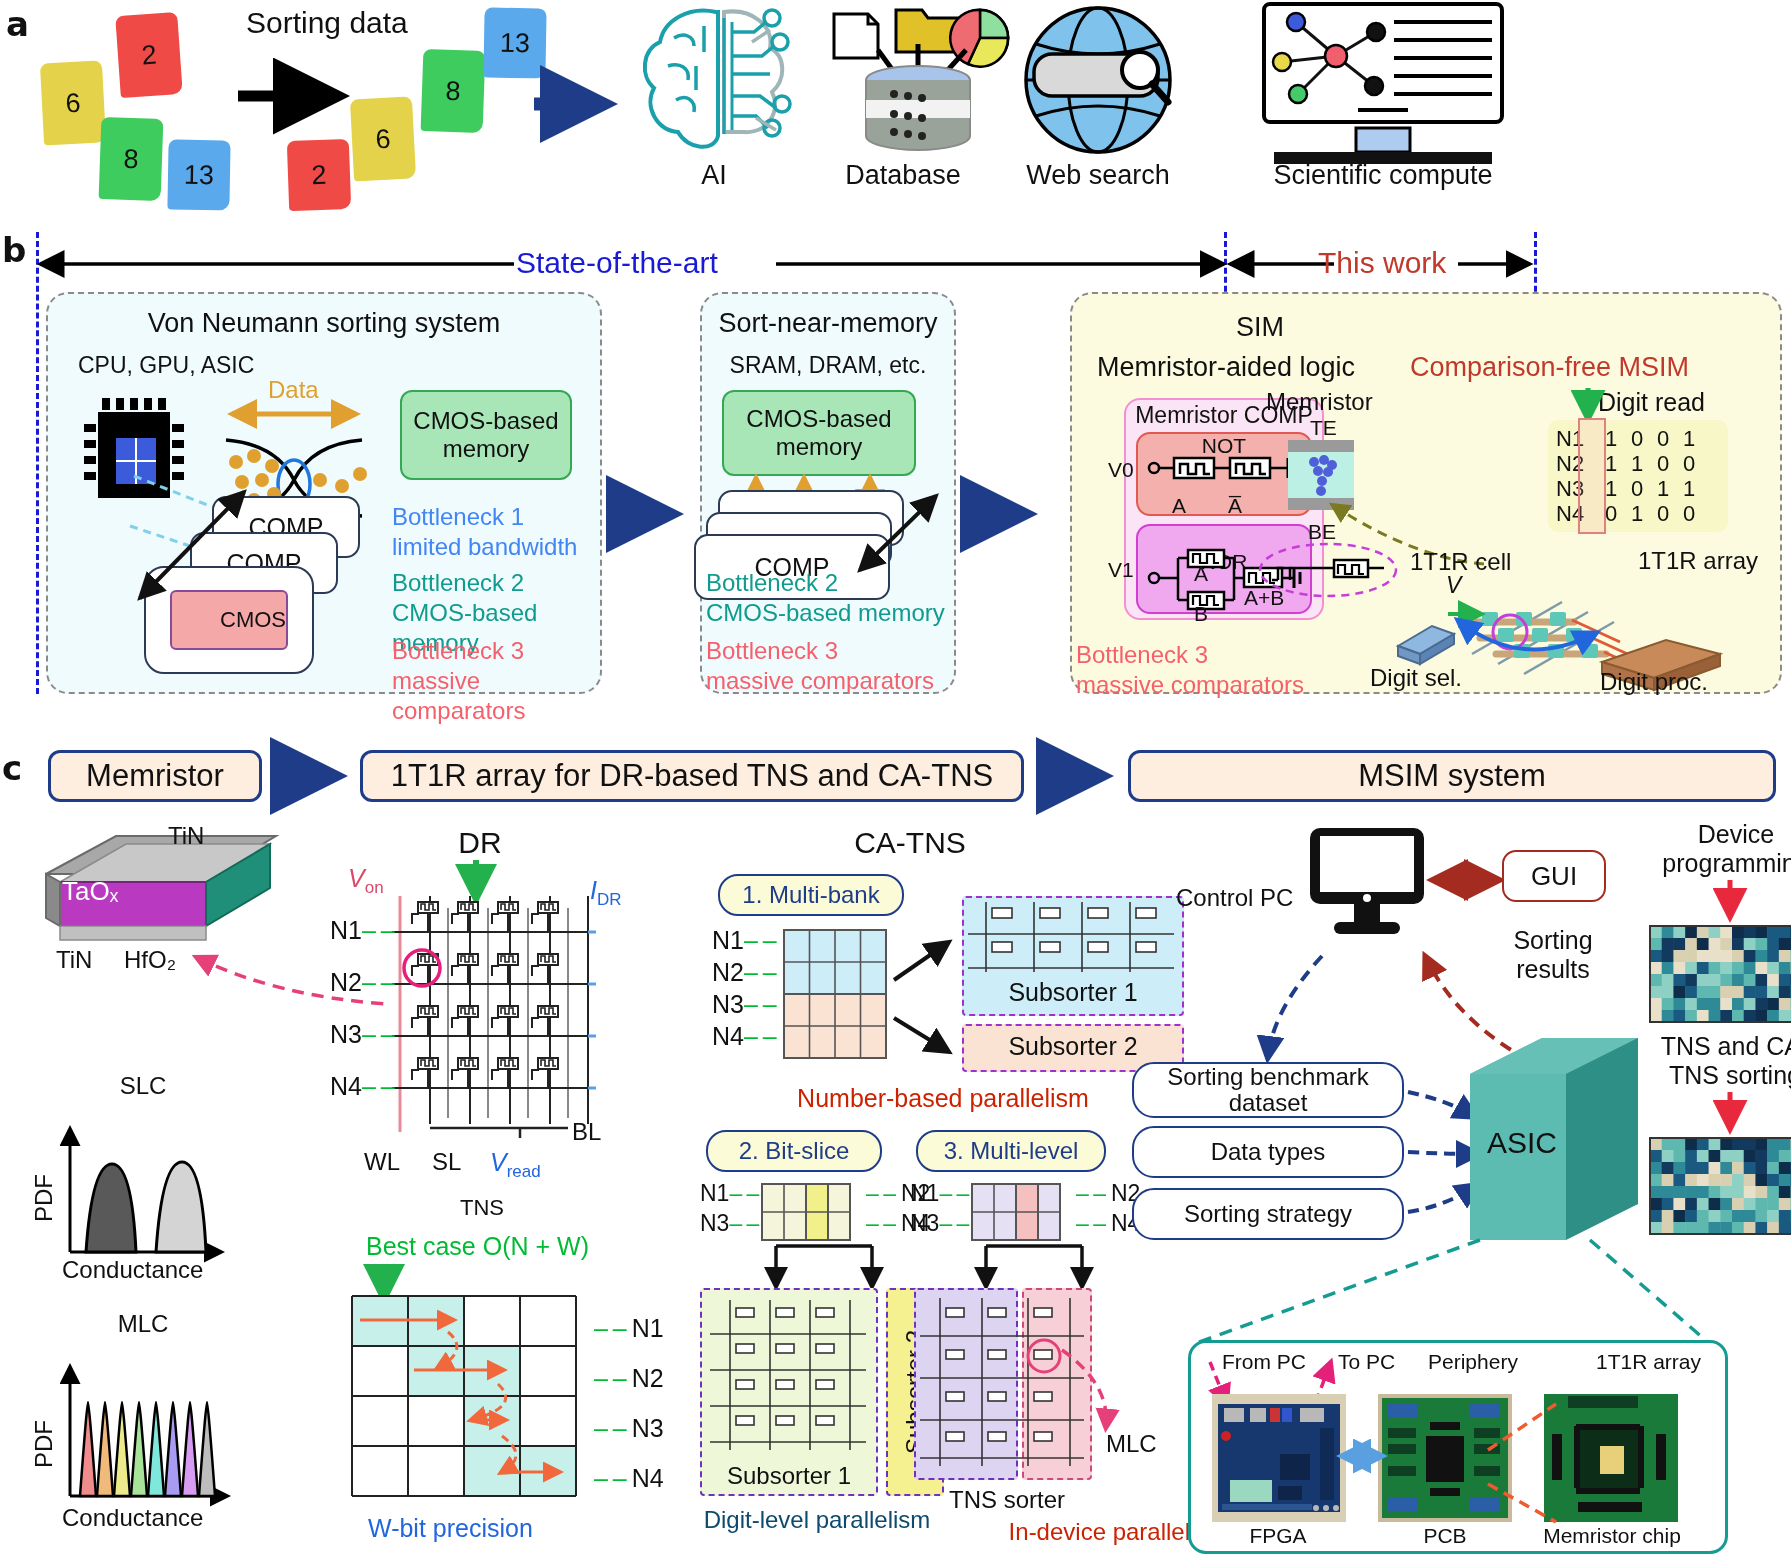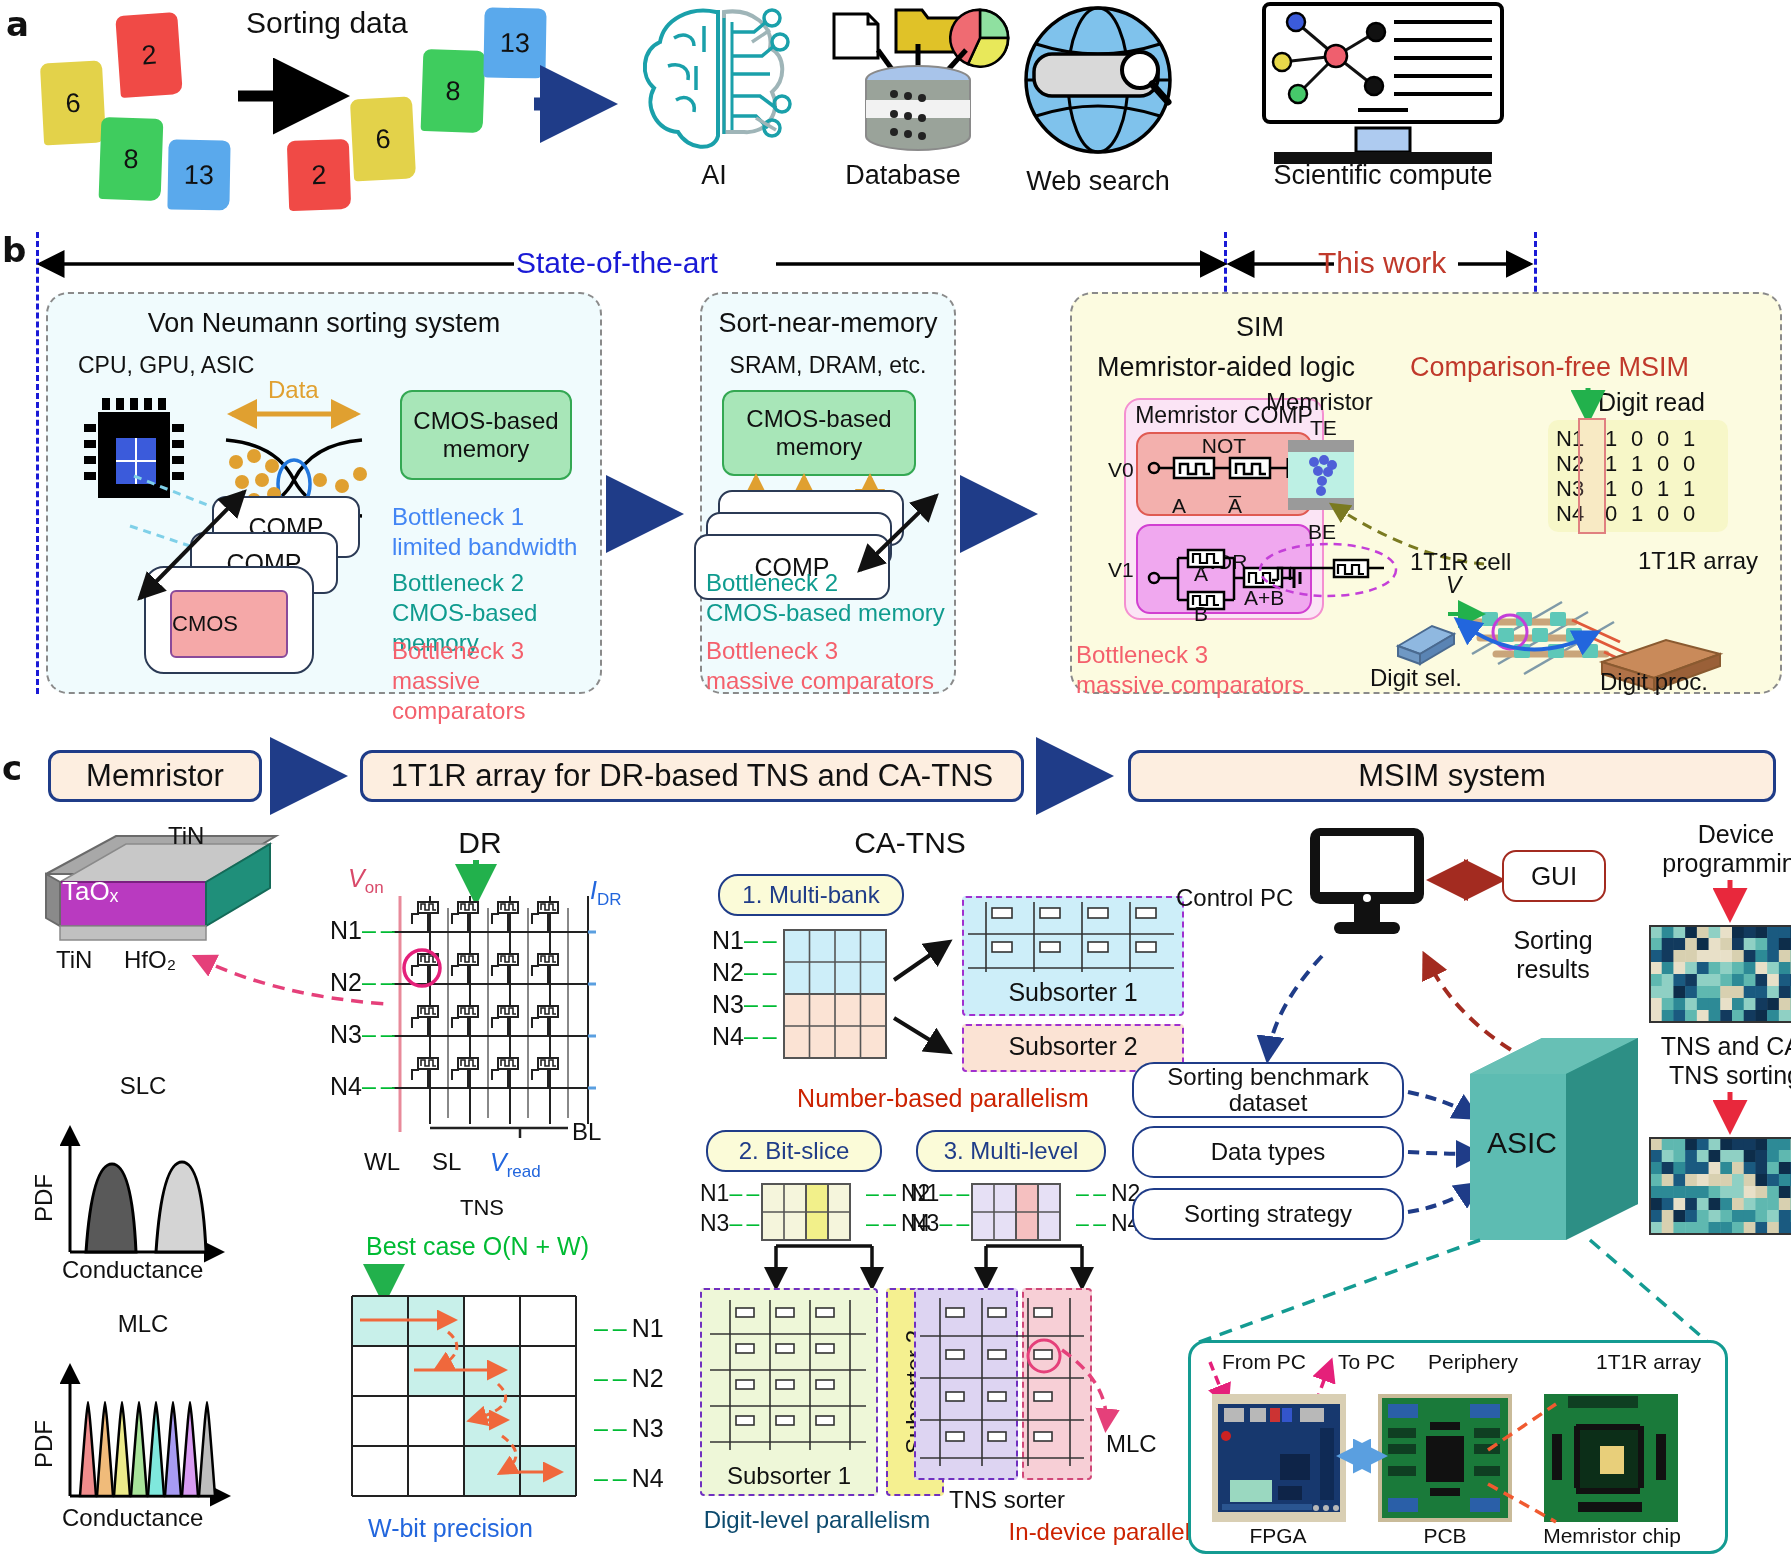--- a/index.html
+++ b/index.html
@@ -239,21 +239,21 @@
     <circle cx="118" cy="30" r="9" fill="#111"></circle>
       <circle cx="116" cy="84" r="9" fill="#111"></circle>
     </g>
   <line x1="100" y1="108" x2="150" y2="108" stroke="#000" stroke-width="4"></line>
   <rect x="98" y="126" width="54" height="24" fill="#aecbf0" stroke="#000" stroke-width="3"></rect>
   <rect x="16" y="150" width="218" height="12" fill="#111"></rect>
 </svg>
 
 <div class="abs icon-cap" style="left:634px; top:160px; width:160px;">AI</div>
 <div class="abs icon-cap" style="left:818px; top:160px; width:170px;">Database</div>
-<div class="abs icon-cap" style="left:1008px; top:166px; width:180px;">Web search</div>
+<div class="abs icon-cap" style="left:1008px; top:160px; width:180px;">Web search</div>
 <div class="abs icon-cap" style="left:1258px; top:160px; width:250px;">Scientific compute</div>
 
 <div class="abs panel-letter" style="left:2px; top:230px;">b</div>
 
 <div class="vdash abs" style="left:36px; top:232px; height:462px;"></div>
 <div class="vdash abs" style="left:1224px; top:232px; height:462px;"></div>
 <div class="vdash abs" style="left:1534px; top:232px; height:462px;"></div>
 
 <svg class="abs" style="left:34px; top:246px;" width="1500" height="34">
   <defs>
@@ -338,21 +338,21 @@
   <path d="M10 56 L100 86" stroke="#7fd0e8" stroke-width="3" stroke-dasharray="8 6" fill="none"></path>
 </svg>
 
 <div class="comp-box" style="left:212px; top:496px; width:148px; height:62px;">
   <span>COMP</span>
 </div>
 <div class="comp-box" style="left:190px; top:532px; width:148px; height:62px;">
   <span>COMP</span>
 </div>
 <div class="comp-box" style="left:144px; top:566px; width:170px; height:108px; border-radius:20px; align-items:flex-start;"></div>
-<div class="abs" style="left:170px; top:590px; width:118px; height:68px; background:#f5a8a8; border:2px solid #8a4a9a; border-radius:6px; display:flex; align-items:center; justify-content:flex-start; font-size:22px;">
+<div class="abs" style="left:170px; top:590px; width:118px; height:60px; background:#f5a8a8; border:2px solid #8a4a9a; border-radius:6px; display:flex; align-items:center; justify-content:flex-end; font-size:22px;">
   <span>CMOS</span>
 </div>
 <svg class="abs" style="left:126px; top:478px;" width="190" height="150">
   <defs>
       <marker id="bb1" markerWidth="7" markerHeight="7" refX="6" refY="3.5" orient="auto">
         <polygon points="0 0, 7 3.5, 0 7" fill="#111"></polygon>
       </marker>
   <marker id="bb1s" markerWidth="7" markerHeight="7" refX="1" refY="3.5" orient="auto">
         <polygon points="7 0, 0 3.5, 7 7" fill="#111"></polygon>
       </marker>

